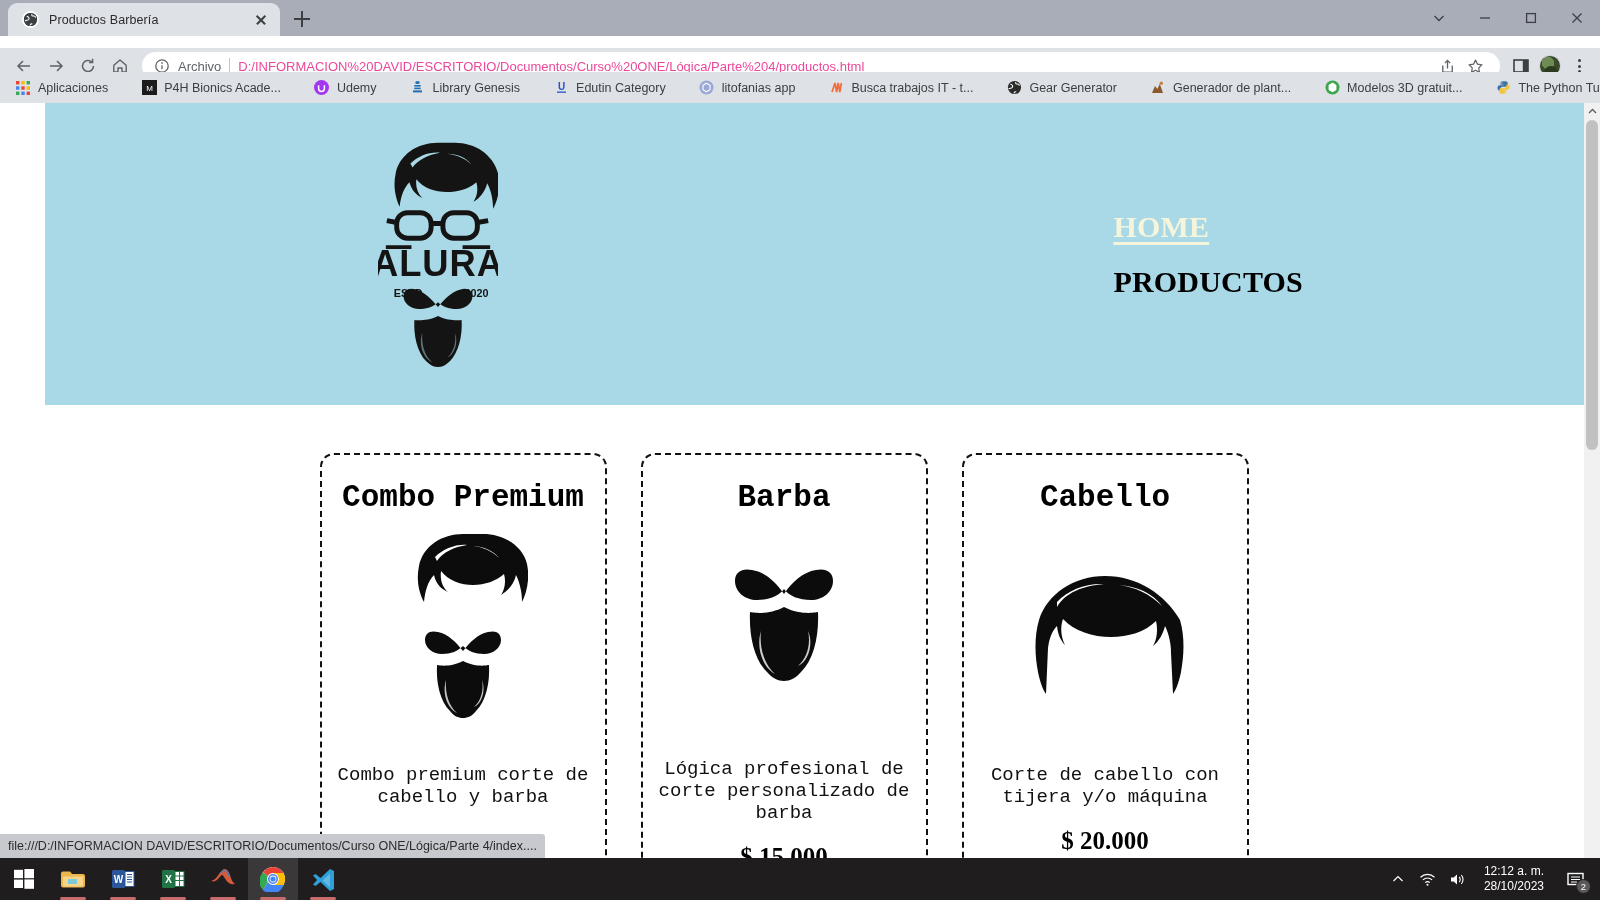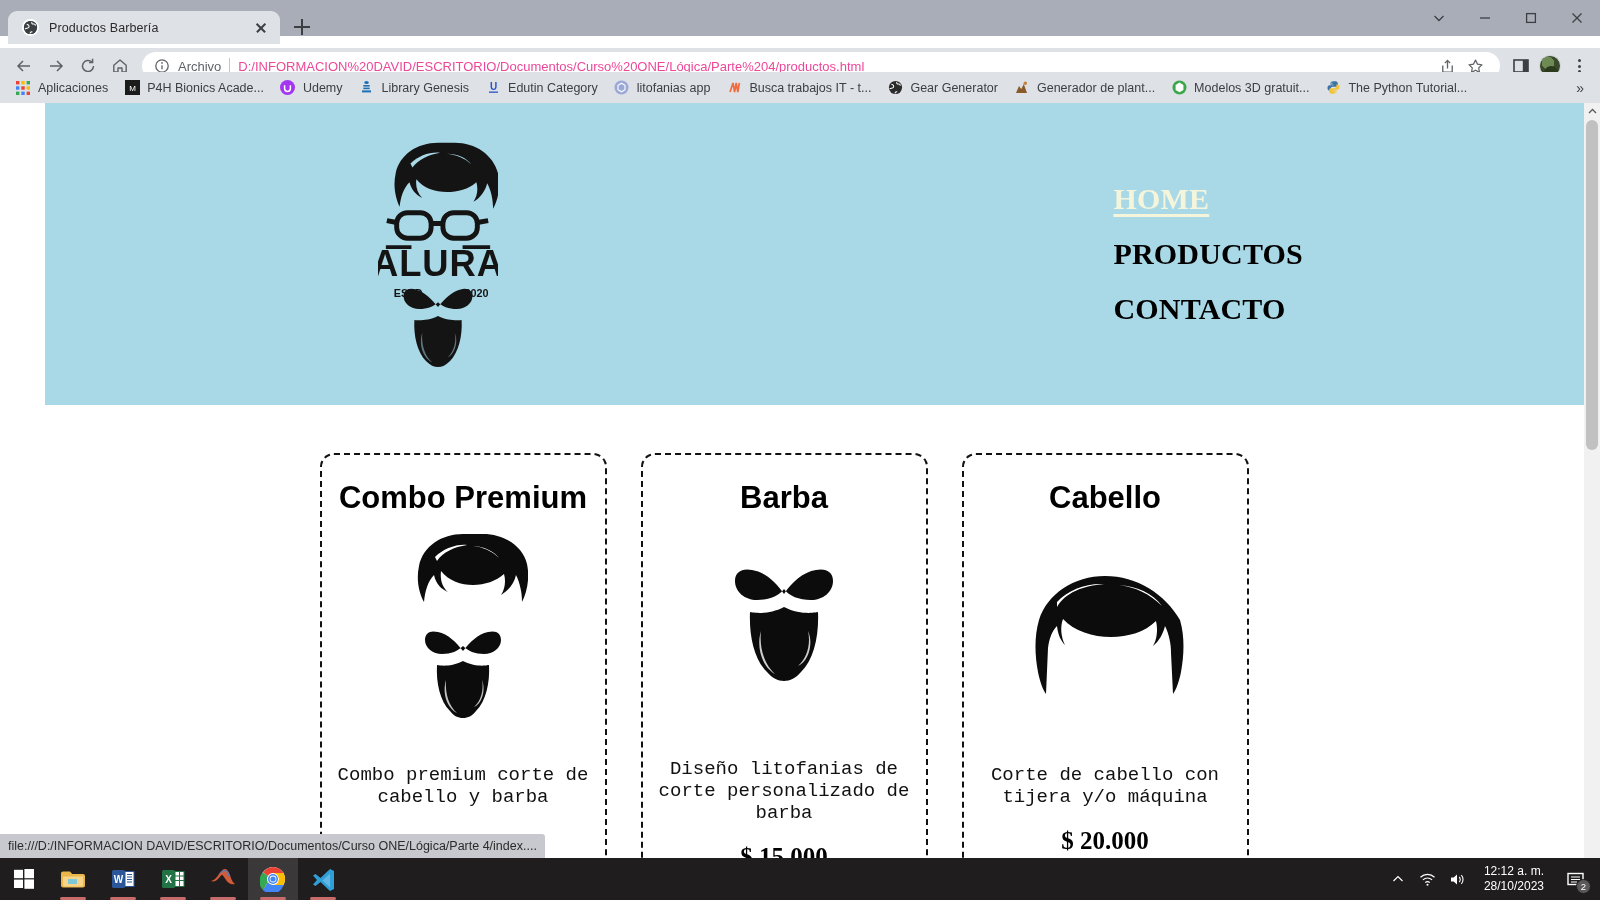--- a/index.html
+++ b/index.html
@@ -9,21 +9,21 @@
     font-family: "Liberation Sans", sans-serif;
     background: #ffffff;
   }
   #app { position: relative; width: 1600px; height: 900px; }
 
   
   .chrome-top {
     position: absolute; top: 0; left: 0; width: 1600px; height: 36px;
     background: #a9adb8;
   }
-  .tab-strip { position: absolute; top: 8px; left: 0; height: 36px; display: flex; align-items: flex-end; }
+  .tab-strip { position: absolute; top: 0; left: 0; height: 36px; display: flex; align-items: flex-end; }
   .tab {
     display: flex; align-items: center; gap: 10px;
     width: 272px; height: 33px; margin-left: 8px;
     background: #dee1e6; border-radius: 9px 9px 0 0;
     padding: 0 10px 0 14px; position: relative;
   }
   .tab-favicon {
     width: 17px; height: 17px; border-radius: 50%;
     background: #ffffff; position: relative; flex: 0 0 auto;
     display: flex; align-items: center; justify-content: center;
@@ -86,21 +86,21 @@
   .avatar::after {
     content: ""; position: absolute; left: 4px; bottom: 0; width: 14px; height: 10px;
     background: #2c3a1e; border-radius: 7px 7px 0 0;
   }
   .menu-dots { width: 26px; height: 26px; display: flex; flex-direction: column;
     align-items: center; justify-content: center; gap: 2.5px; cursor: pointer; }
   .menu-dots i { width: 3px; height: 3px; border-radius: 50%; background: #3c4043; display: block; }
 
   .bookmarks {
     position: absolute; top: 72px; left: 0; width: 1600px; height: 31px;
-    background: #dee1e6; display: flex; align-items: center; padding: 0 8px; gap: 2px;
+    background: #dee1e6; display: flex; align-items: center; padding: 0 8px; gap: 19px;
     overflow: hidden;
   }
   .bm {
     display: flex; align-items: center; gap: 7px; padding: 3px 7px;
     border-radius: 4px; cursor: pointer; white-space: nowrap; flex: 0 0 auto;
   }
   .bm-label { font-size: 12.5px; color: #3c4043; }
   .bm-ico { width: 16px; height: 16px; flex: 0 0 auto; display:flex; align-items:center; justify-content:center; }
   .bm-overflow {
     margin-left: auto; font-size: 14px; color: #3c4043; padding: 2px 8px; cursor: pointer;
@@ -132,21 +132,21 @@
     width: 1568px; padding-top: 48px; display: flex;
     justify-content: center; gap: 34px; background: #ffffff;
   }
   .card {
     width: 287px; height: 420px;
     border: 2px dashed #111111; border-radius: 14px;
     background: #ffffff; padding: 26px 16px 0 16px;
     display: flex; flex-direction: column; align-items: center;
   }
   .card-title {
-    font-family: Liberation Sans, sans-serif; font-weight: bold; font-size: 31px;
+    font-family: Liberation Mono, monospace; font-weight: bold; font-size: 31px;
     color: #000000; text-align: center; line-height: 1.1;
   }
   .card-figure {
     height: 222px; margin-top: 16px; display: flex;
     align-items: center; justify-content: center;
   }
   .card-desc {
     font-family: Liberation Mono, monospace; font-size: 19px; color: #111111;
     text-align: center; line-height: 1.15; margin-top: 12px;
   }
@@ -456,21 +456,20 @@
           <path d="M61 170c-6-8-14-16-23-18-7-2-12 1-12 7 0 7 7 13 16 13 8 0 15-3 19-7 4 4 11 7 19 7 9 0 16-6 16-13 0-6-5-9-12-7-9 2-17 10-23 18z" fill="#141414"></path>
 
           <path d="M61 179c-12 6-24 4-24 4-1 16 3 33 12 42 4 4 8 6 12 6s8-2 12-6c9-9 13-26 12-42 0 0-12 2-24-4z" fill="#141414"></path>
           <path d="M45 196c-1 13 3 24 10 30-9-4-14-18-10-30zM78 196c2 9-1 19-7 25 7-3 11-16 7-25z" fill="#a9d8e6" opacity=".5"></path>
         </svg>
       </div>
 
       <nav class="site-nav">
         <a class="nav-link active" href="#">HOME</a>
         <a class="nav-link" href="#">PRODUCTOS</a>
-        <a class="nav-link" href="#">CONTACTO</a>
       </nav>
     </div>
 
     <div class="cards-area">
 
       <div class="card">
         <div class="card-title">Combo Premium</div>
         <div class="card-figure">
           <svg width="130" height="222" viewBox="0 0 130 222">
             <path d="M65 3C44 3 25 15 21 35c-3 14 0 27 5 36 1-11 4-21 10-27 2 9 7 14 14 17-6-5-8-13-7-21 8 10 20 14 32 14 12 0 23-4 31-11 2 7 1 15-3 21 7-4 13-11 15-20 4 8 6 18 6 27 5-10 8-24 5-38C125 15 106 3 85 3z" fill="#0c0c0c"></path>
@@ -486,21 +485,21 @@
 
       <div class="card">
         <div class="card-title">Barba</div>
         <div class="card-figure">
           <svg width="120" height="170" viewBox="0 0 120 170">
             <path d="M60 40c-8-12-19-22-32-24-10-2-17 2-17 11 0 11 10 19 22 19 12 0 22-4 27-11 5 7 15 11 27 11 12 0 22-8 22-19 0-9-7-13-17-11-13 2-24 12-32 24z" fill="#0c0c0c"></path>
             <path d="M60 53c-17 9-34 5-34 5-1 24 4 47 17 60 5 6 11 9 17 9s12-3 17-9c13-13 18-36 17-60 0 0-17 4-34-5z" fill="#0c0c0c"></path>
             <path d="M37 77c-2 18 4 34 14 43-13-7-19-27-14-43zM84 77c3 13-1 27-10 35 10-4 16-22 10-35z" fill="#ffffff" opacity=".8"></path>
           </svg>
         </div>
-        <div class="card-desc">Diseño litofanias de corte personalizado de barba</div>
+        <div class="card-desc">Lógica profesional de corte personalizado de barba</div>
         <div class="card-price">$ 15.000</div>
       </div>
 
       <div class="card">
 
         <div class="card-title">Cabello</div>
         <div class="card-figure">
           <svg width="165" height="140" viewBox="0 0 165 140">
             <path d="M82 4C51 4 24 22 16 48c-5 17-4 36-1 52 2 10 5 18 8 22l2-46c1-9 4-17 9-22 1 9 4 15 8 19-4-8-5-18-2-26 11 12 30 18 48 18 17 0 34-5 45-16 2 9 1 18-3 25 6-5 10-12 12-20 4 8 6 18 6 27l2 41c3-4 6-12 8-22 3-16 4-35-1-52C142 22 114 4 82 4z" fill="#0c0c0c"></path>
             <path d="M34 30c11-12 29-19 47-18-21 2-38 8-47 23zM96 13c17 1 34 8 43 21-12-12-27-19-43-21zM40 55c14 9 32 13 48 12-17 3-36 0-48-12z" fill="#ffffff"></path>

